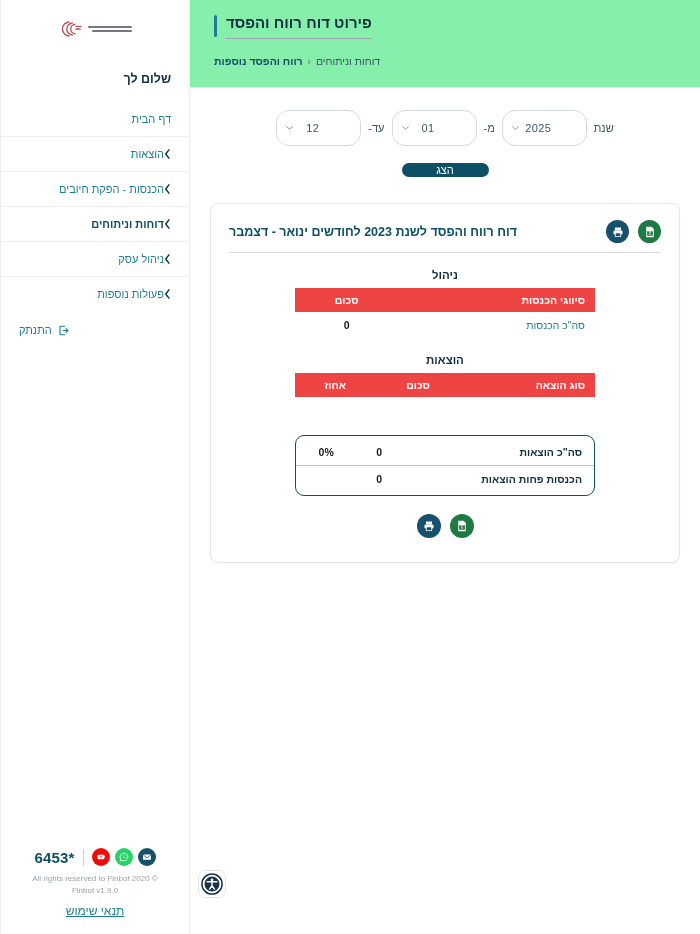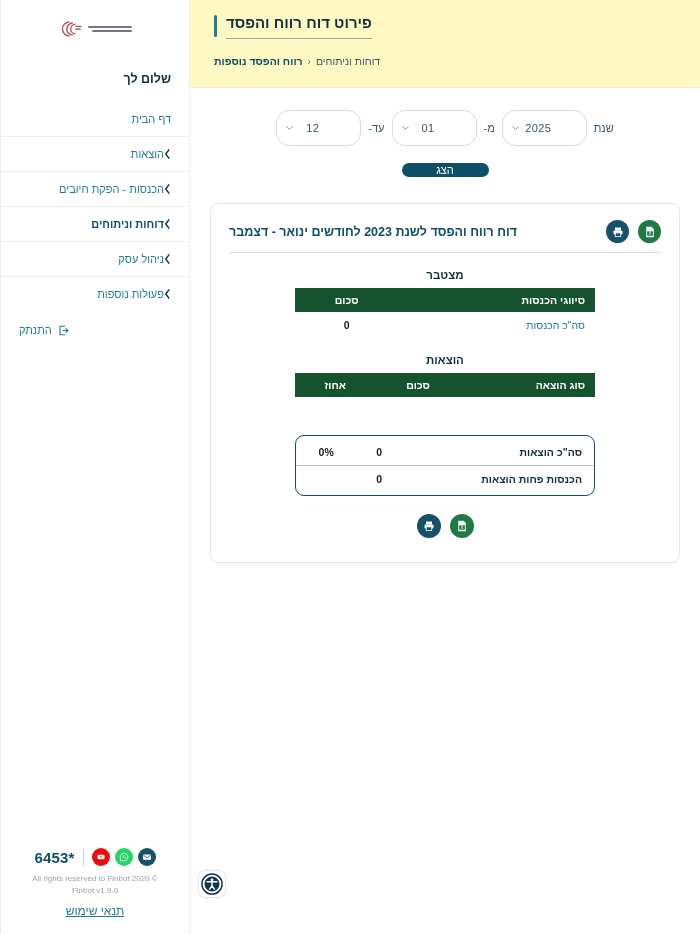--- a/index.html
+++ b/index.html
@@ -20,21 +20,21 @@
   .main {
     width: 510px; height: 934px;
     background: #ffffff;
     position: relative;
     display: flex;
     flex-direction: column;
   }
 
   .topbar {
     height: 88px;
-    background: #fef9c3;
+    background: #86efac;
     border-bottom: 1px solid #e9ebec;
     padding: 14px 24px 0 24px;
     display: flex;
     flex-direction: column;
     align-items: flex-end;
   }
   .page-title-wrap {
     display: flex;
     flex-direction: row-reverse;
     align-items: flex-start;
@@ -150,21 +150,21 @@
   .cbtn svg { width: 12px; height: 12px; display: block; }
 
   .sect-title {
     text-align: center;
     font-size: 11.5px; font-weight: bold;
     color: #12303f;
     margin: 16px 0 7px 0;
   }
   .tbl { width: 300px; margin: 0 auto; border-collapse: collapse; }
   .tbl thead th {
-    background: #14532d;
+    background: #ef4444;
     color: #ffffff;
     font-size: 10.5px;
     font-weight: bold;
     padding: 6px 10px;
     text-align: center;
   }
   .tbl thead th.first { text-align: right; }
   .tbl tbody td {
     font-size: 10.5px;
     padding: 7px 10px;
@@ -381,21 +381,21 @@
           <button class="cbtn print">
             <svg viewBox="0 0 16 16">
               <rect x="4" y="2" width="8" height="4" fill="#ffffff"></rect>
               <rect x="2" y="6" width="12" height="5.4" rx="1.3" fill="#ffffff"></rect>
               <rect x="4.4" y="9.2" width="7.2" height="5" fill="#17506a" stroke="#ffffff" stroke-width="1"></rect>
             </svg>
           </button>
         </div>
       </div>
 
-      <div class="sect-title">מצטבר</div>
+      <div class="sect-title">ניהול</div>
       <table class="tbl">
         <thead>
           <tr>
             <th class="first">סיווגי הכנסות</th>
             <th>סכום</th>
           </tr>
         </thead>
         <tbody>
           <tr>
             <td class="lbl">סה"כ הכנסות</td>

